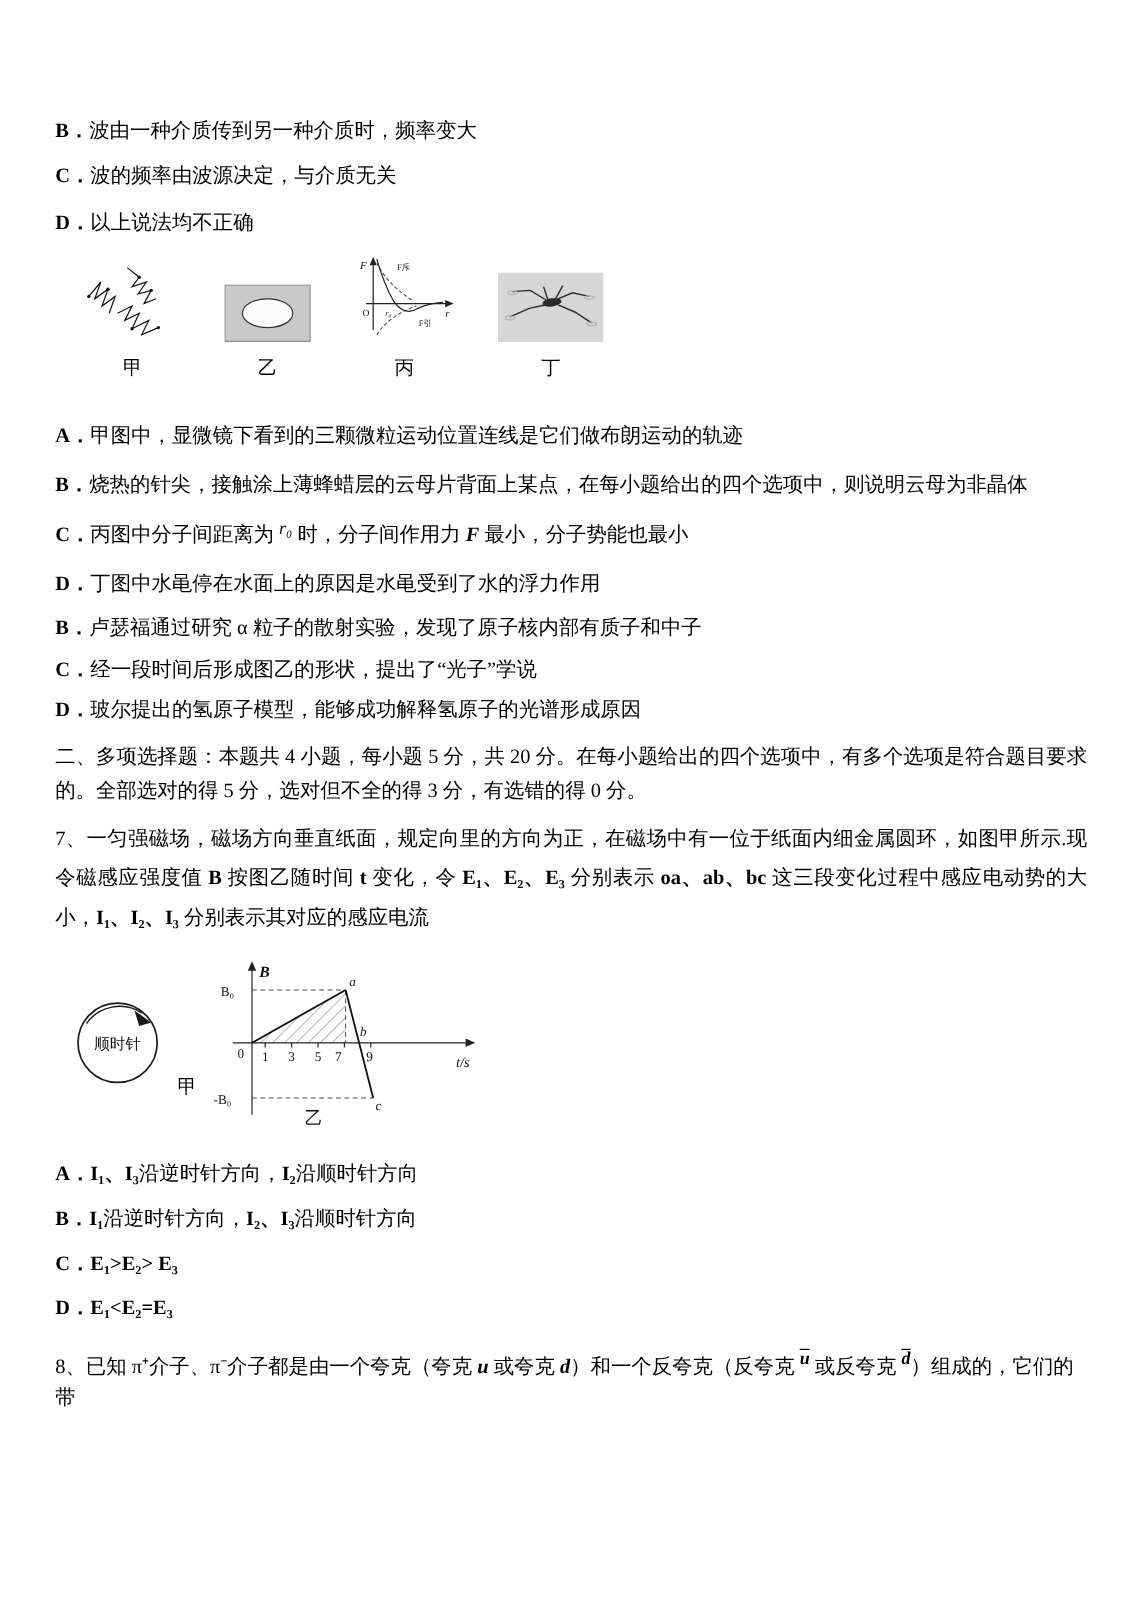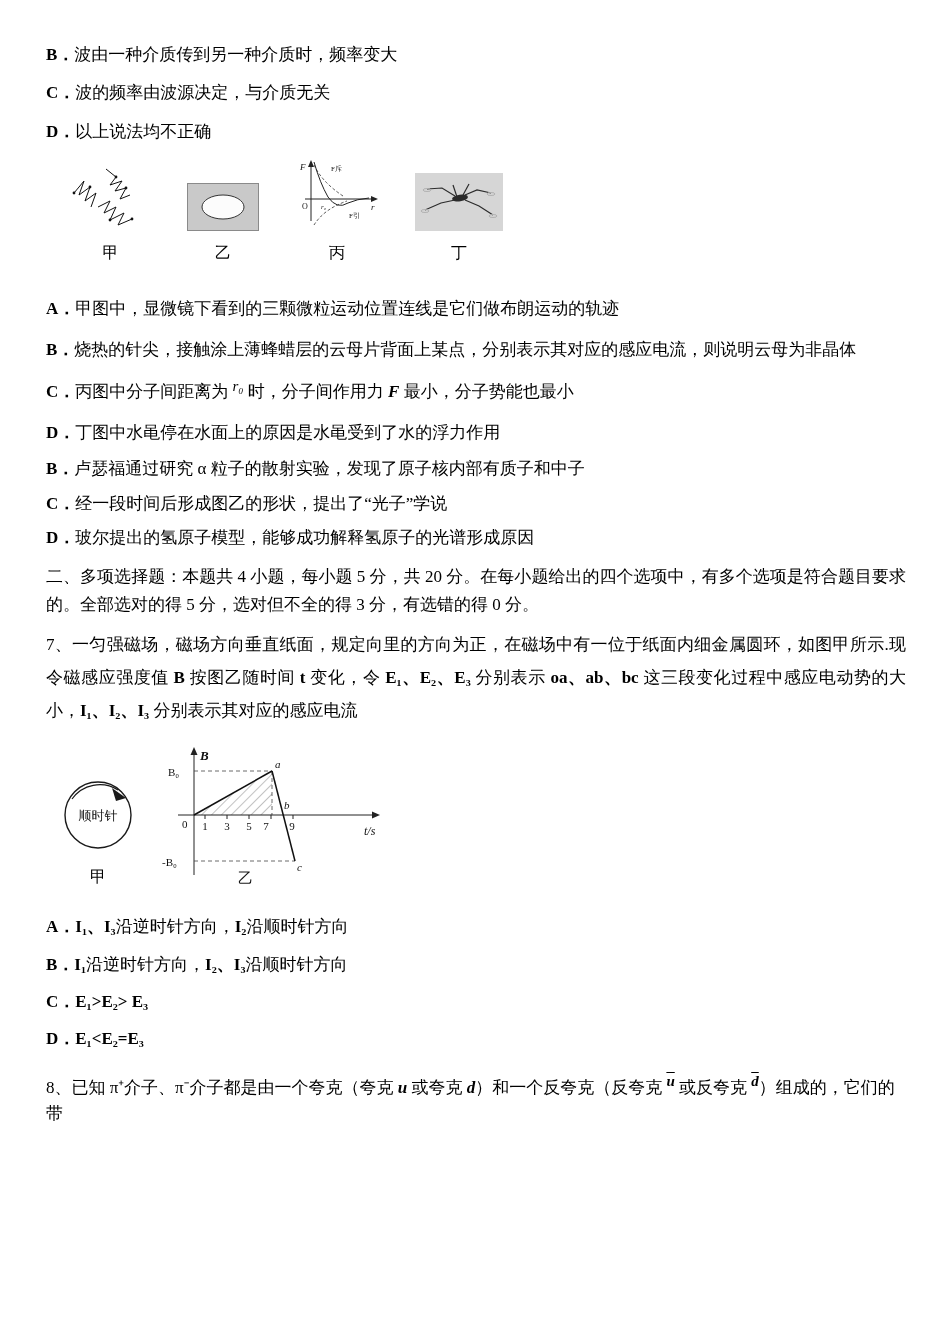--- a/index.html
+++ b/index.html
@@ -1,38 +1,38 @@
 <!DOCTYPE html>
 <html><head>
 <meta charset="utf-8">
 <style>
   *{box-sizing:border-box}
   html,body{margin:0;padding:0;background:#ffffff}
   .page{
     width:950px;height:1344px;background:#fff;color:#000;
-    padding:42px 44px 20px 46px;overflow:hidden;
+    padding:96px 44px 20px 46px;overflow:hidden;
     font-family:"Liberation Serif",serif;
   }
   p{margin:0 0 12px;font-size:17px;line-height:1.55}
   .ol{font-weight:bold}
   .bvar{font-weight:bold}
   .ivar{font-style:italic;font-weight:bold}
   .r0{font-style:italic;position:relative;top:-6px;display:inline-block;font-size:15px}
   .obar{font-style:italic;font-weight:bold;text-decoration:overline;position:relative;top:-7px;display:inline-block;font-size:15px}
   .mb11{margin-bottom:11px}
   .mb15{margin-bottom:15px}
   .tight{margin-bottom:8px}
   .sec{line-height:1.6;text-align:justify;margin-bottom:10px}
   .stem7{line-height:1.95;text-align:justify;margin-bottom:4px}
   .q8line{margin-top:22px;margin-bottom:0}
   .fig-row{display:flex;align-items:flex-end;gap:34px;margin:8px 0 32px 22px}
   .figbox{display:flex;flex-direction:column;align-items:center}
   .figlabel{font-size:16px;margin-top:12px}
   .fig-row2{display:flex;align-items:flex-start;gap:6px;margin:16px 0 26px 2px}
-  .ringbox{margin-top:20px;display:flex;flex-direction:column;align-items:center}
+  .ringbox{margin-top:20px;display:flex;flex-direction:row;align-items:flex-end}
   .ringlabel{font-size:16px;margin-top:4px}
   svg{display:block}
   svg text{font-family:"Liberation Serif",serif;fill:#111}
 </style>
 </head>
 <body>
 
 <div class="page">
 
   <p><span class="ol">B．</span><span>波由一种介质传到另一种介质时，频率变大</span></p>
@@ -104,21 +104,21 @@
           <ellipse cx="10" cy="38" rx="4" ry="1.5"></ellipse>
           <ellipse cx="76" cy="21" rx="4" ry="1.5"></ellipse>
           <ellipse cx="78" cy="43" rx="4" ry="1.5"></ellipse>
         </g>
       </svg>
       <div class="figlabel">丁</div>
     </div>
   </div>
 
   <p class="mb15"><span class="ol">A．</span><span>甲图中，显微镜下看到的三颗微粒运动位置连线是它们做布朗运动的轨迹</span></p>
-  <p class="mb15"><span class="ol">B．</span><span>烧热的针尖，接触涂上薄蜂蜡层的云母片背面上某点，分别表示其对应的感应电流，则说明云母为非晶体</span></p>
+  <p class="mb15"><span class="ol">B．</span><span>烧热的针尖，接触涂上薄蜂蜡层的云母片背面上某点，在每小题给出的四个选项中，则说明云母为非晶体</span></p>
   <p class="mb15"><span class="ol">C．</span><span>丙图中分子间距离为 </span><span class="r0">r₀</span><span> 时，分子间作用力 </span><span class="ivar">F</span><span> 最小，分子势能也最小</span></p>
   <p style="margin-bottom:10px"><span class="ol">D．</span><span>丁图中水黾停在水面上的原因是水黾受到了水的浮力作用</span></p>
 
   <p class="tight"><span class="ol">B．</span><span>卢瑟福通过研究 α 粒子的散射实验，发现了原子核内部有质子和中子</span></p>
   <p class="tight"><span class="ol">C．</span><span>经一段时间后形成图乙的形状，提出了“光子”学说</span></p>
   <p style="margin-bottom:12px"><span class="ol">D．</span><span>玻尔提出的氢原子模型，能够成功解释氢原子的光谱形成原因</span></p>
 
   <p class="sec">二、多项选择题：本题共 4 小题，每小题 5 分，共 20 分。在每小题给出的四个选项中，有多个选项是符合题目要求的。全部选对的得 5 分，选对但不全的得 3 分，有选错的得 0 分。</p>
 
   <p class="stem7"><span>7、一匀强磁场，磁场方向垂直纸面，规定向里的方向为正，在磁场中有一位于纸面内细金属圆环，如图甲所示.现令磁感应强度值 </span><span class="bvar">B</span><span> 按图乙随时间 </span><span class="bvar">t</span><span> 变化，令 </span><span class="bvar">E₁、E₂、E₃</span><span> 分别表示 </span><span class="bvar">oa、ab、bc</span><span> 这三段变化过程中感应电动势的大小，</span><span class="bvar">I₁、I₂、I₃</span><span> 分别表示其对应的感应电流</span></p>

